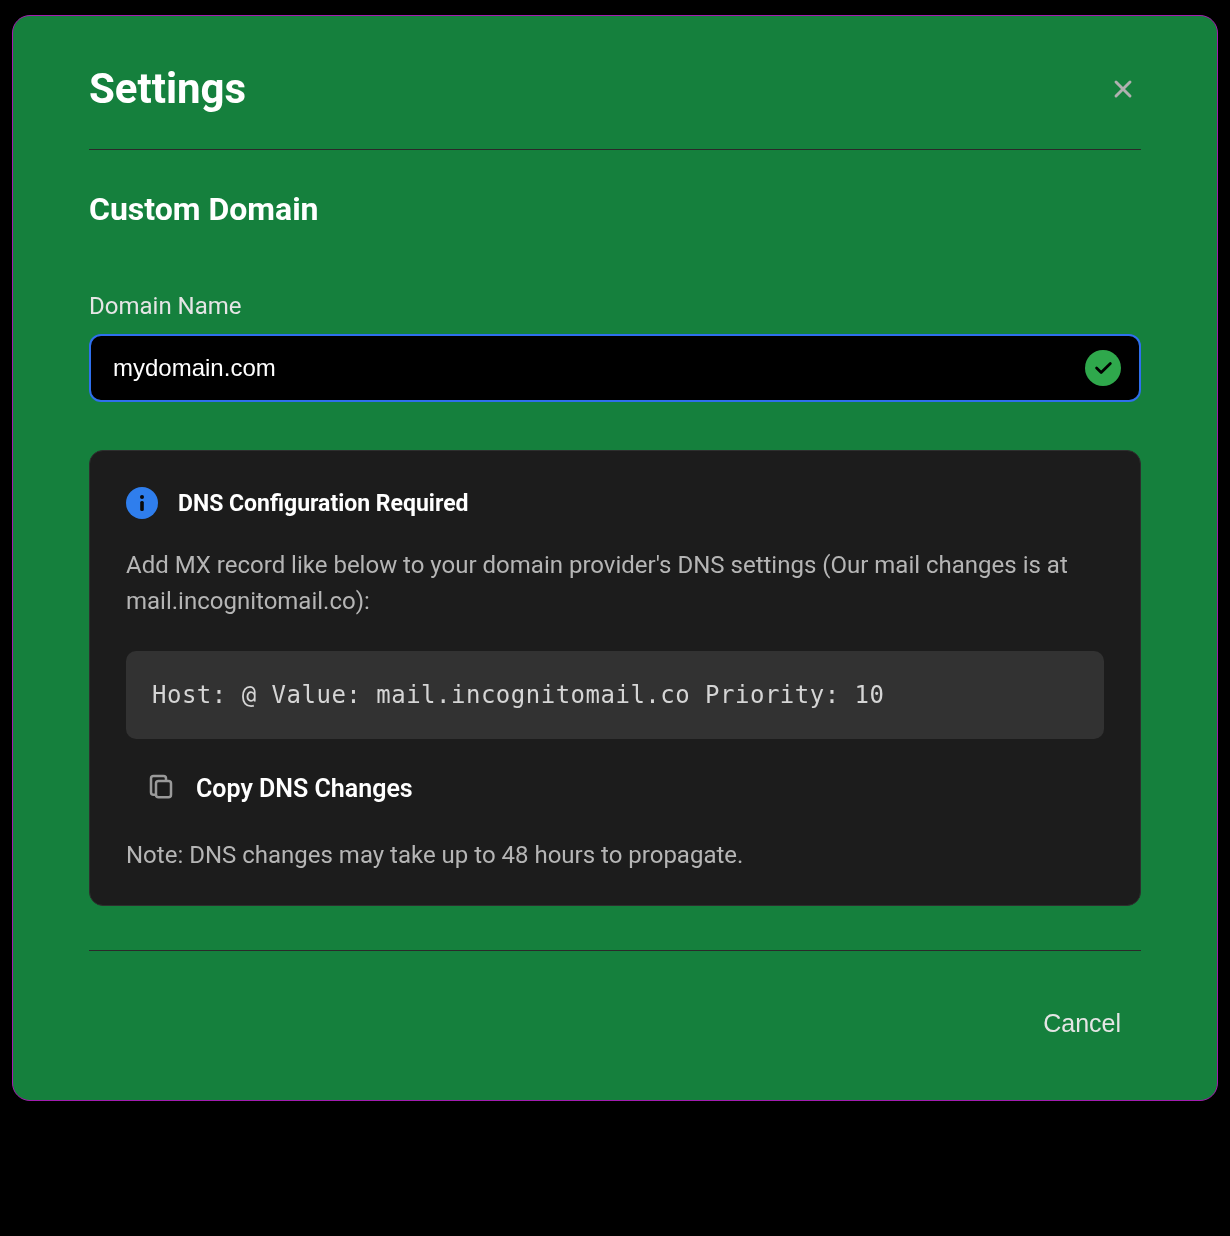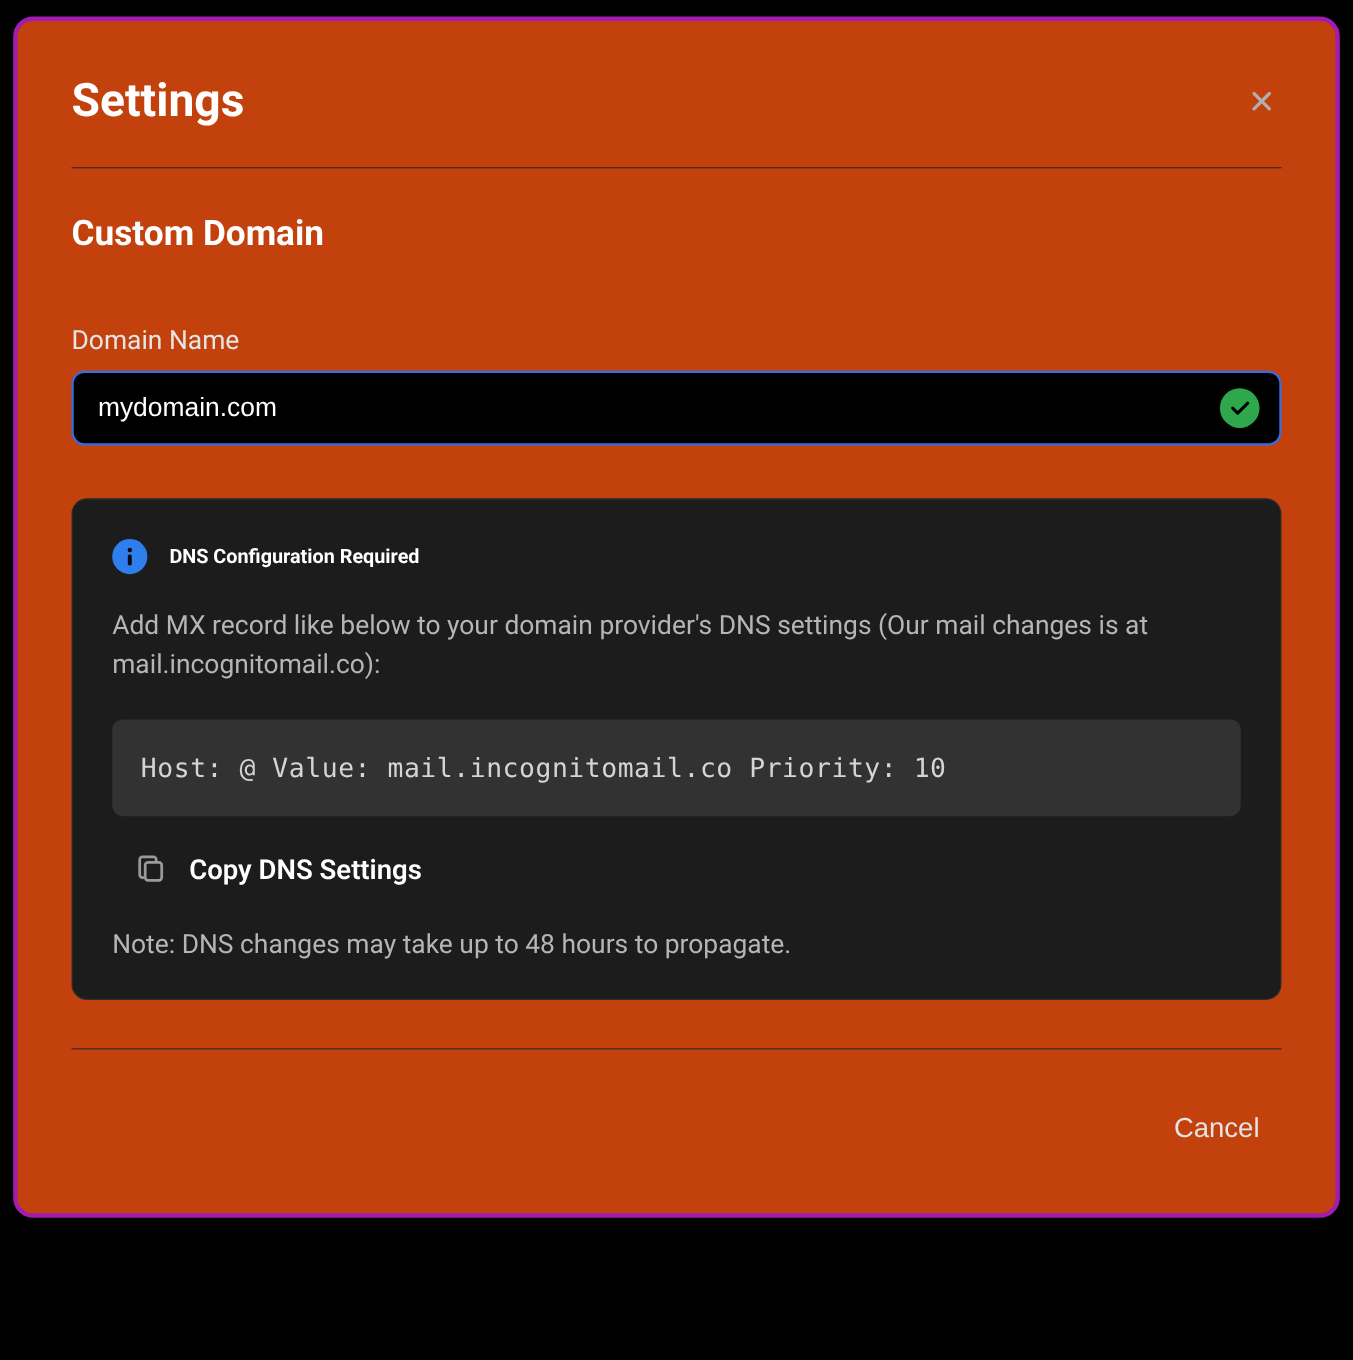--- a/index.html
+++ b/index.html
@@ -12,24 +12,24 @@
       background: #000;
       width: 1230px;
       height: 1236px;
       display: flex;
       align-items: flex-start;
       justify-content: center;
       padding: 15px 12px;
     }
     .modal {
       width: 100%;
-      background: #c2410c;
-      border: 4px solid #a21caf;
+      background: #15803d;
+      border: 1px solid #a21caf;
       border-radius: 18px;
-      padding: 48px 49px;
+      padding: 48px 76px;
     }
     .modal-header {
       display: flex;
       justify-content: space-between;
       align-items: center;
       padding-bottom: 36px;
       border-bottom: 1px solid #2a2a2a;
     }
     .modal-title {
       color: #ffffff;
@@ -122,21 +122,21 @@
       justify-content: center;
       flex-shrink: 0;
     }
     .info-icon svg {
       width: 10px;
       height: 18px;
       fill: #0a0a0a;
     }
     .info-title {
       color: #ffffff;
-      font-size: 18px;
+      font-size: 23px;
       font-weight: 700;
     }
     .info-desc {
       color: #b5b5b5;
       font-size: 24px;
       line-height: 1.5;
       margin-bottom: 32px;
     }
     .code-block {
       background: #323232;
@@ -241,21 +241,21 @@
 
       <div class="code-block">Host: @ Value: mail.incognitomail.co Priority: 10</div>
 
       <div class="copy-row">
         <span class="copy-icon">
           <svg viewBox="0 0 24 24">
             <rect x="8" y="8" width="12" height="13" rx="2"></rect>
             <path d="M16 8V6a2 2 0 0 0-2-2H6a2 2 0 0 0-2 2v11a2 2 0 0 0 2 2h2"></path>
           </svg>
         </span>
-        <span class="copy-label">Copy DNS Settings</span>
+        <span class="copy-label">Copy DNS Changes</span>
       </div>
 
       <p class="note">Note: DNS changes may take up to 48 hours to propagate.</p>
     </div>
   </div>
 
   <div class="footer">
     <button class="cancel-btn">Cancel</button>
   </div>
 </div>

